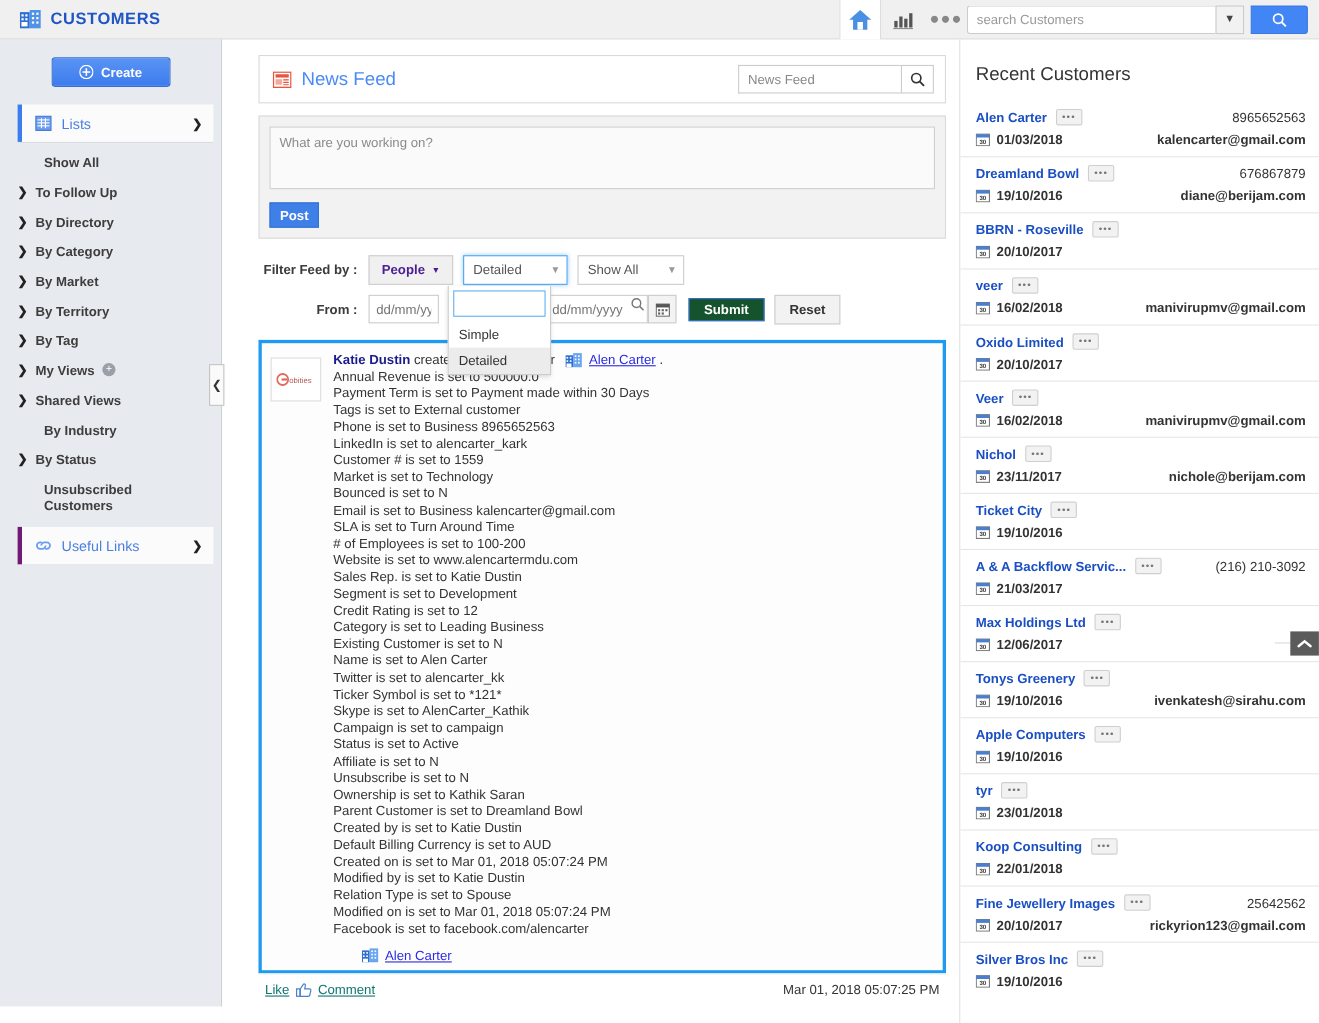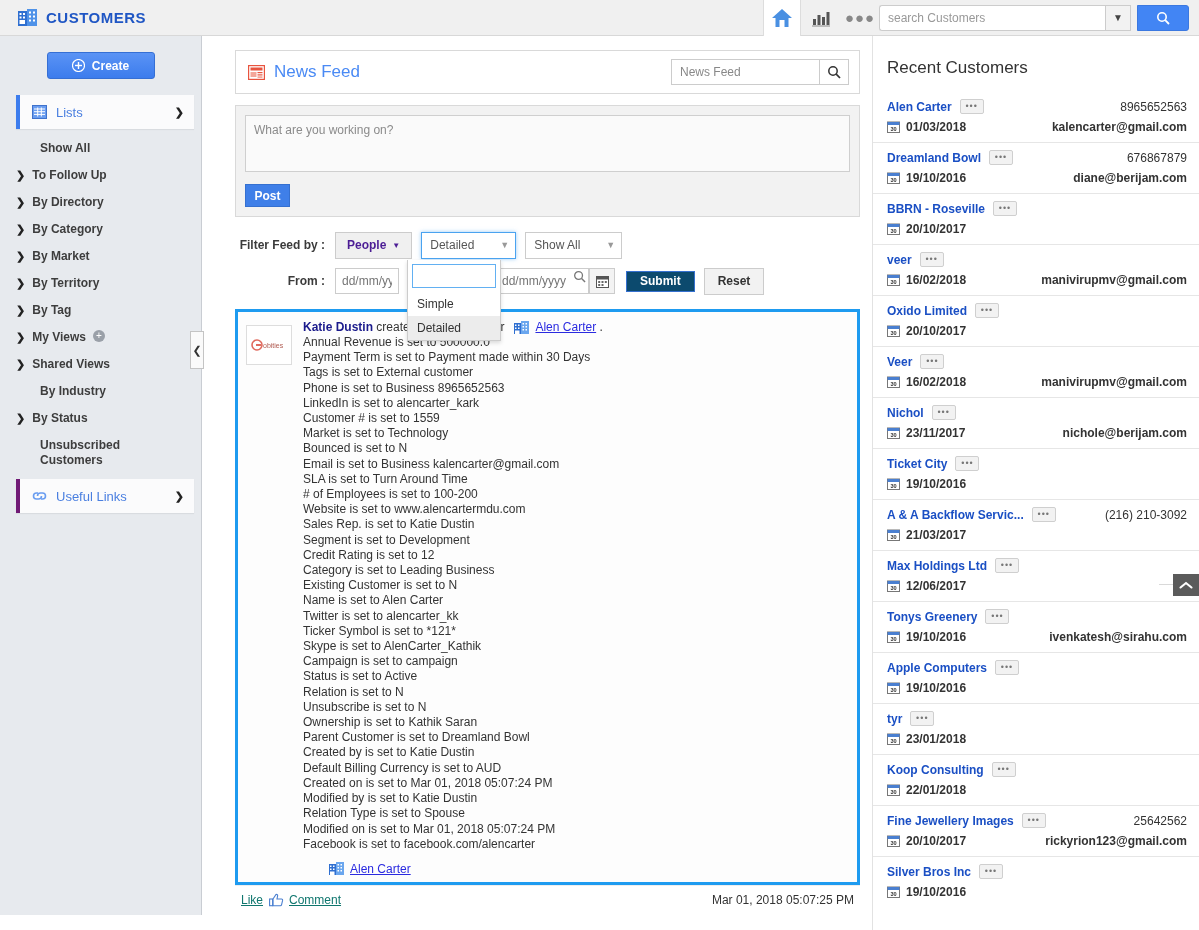--- a/index.html
+++ b/index.html
@@ -190,21 +190,21 @@
     width: 64px; height: 26px; border: 1px solid #ccc; background: #fff;
     padding: 0 6px; font-size: 12px; color: #999;
     font-family: "Liberation Sans", sans-serif;
   }
   .date-in.two { width: 94px; }
   .cal-btn {
     width: 26px; height: 26px; border: 1px solid #ccc; background: #f3f3f3;
     display: flex; align-items: center; justify-content: center; cursor: pointer;
   }
   .submit-btn {
-    height: 21px; padding: 0 13px; background: #0c4a6e; border: 1px solid #3570d0;
+    height: 21px; padding: 0 13px; background: #14532d; border: 1px solid #3570d0;
     color: #fff; font-size: 12px; font-weight: bold; cursor: pointer; margin-left: 11px;
     display: flex; align-items: center;
   }
   .reset-btn {
     height: 27px; padding: 0 13px; background: #f2f2f2; border: 1px solid #ccc;
     color: #333; font-size: 12px; font-weight: bold; cursor: pointer; margin-left: 9px;
     display: flex; align-items: center;
   }
 
   
@@ -572,21 +572,21 @@
       <div class="post-line">Segment is set to Development</div>
       <div class="post-line">Credit Rating is set to 12</div>
       <div class="post-line">Category is set to Leading Business</div>
       <div class="post-line">Existing Customer is set to N</div>
       <div class="post-line">Name is set to Alen Carter</div>
       <div class="post-line">Twitter is set to alencarter_kk</div>
       <div class="post-line">Ticker Symbol is set to *121*</div>
       <div class="post-line">Skype is set to AlenCarter_Kathik</div>
       <div class="post-line">Campaign is set to campaign</div>
       <div class="post-line">Status is set to Active</div>
-      <div class="post-line">Relation is set to N</div>
+      <div class="post-line">Affiliate is set to N</div>
       <div class="post-line">Unsubscribe is set to N</div>
       <div class="post-line">Ownership is set to Kathik Saran</div>
       <div class="post-line">Parent Customer is set to Dreamland Bowl</div>
       <div class="post-line">Created by is set to Katie Dustin</div>
       <div class="post-line">Default Billing Currency is set to AUD</div>
       <div class="post-line">Created on is set to Mar 01, 2018 05:07:24 PM</div>
       <div class="post-line">Modified by is set to Katie Dustin</div>
       <div class="post-line">Relation Type is set to Spouse</div>
       <div class="post-line">Modified on is set to Mar 01, 2018 05:07:24 PM</div>
       <div class="post-line">Facebook is set to facebook.com/alencarter</div>

